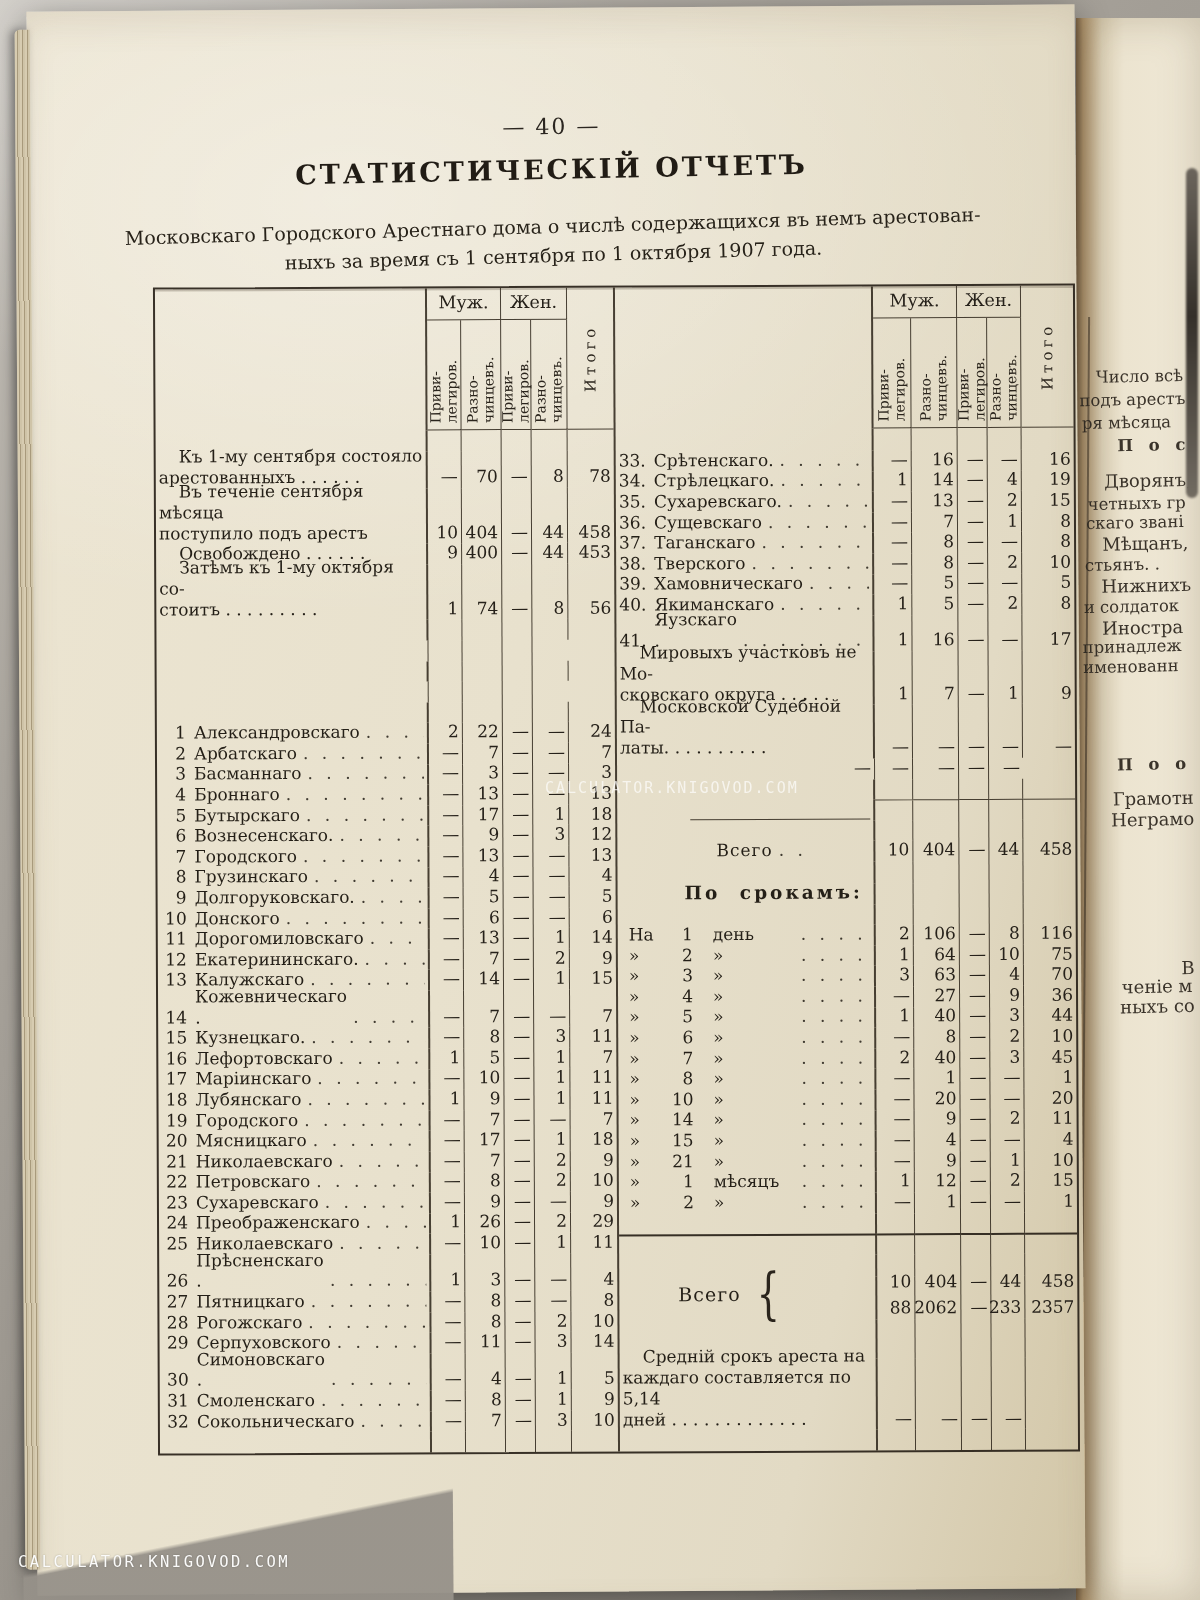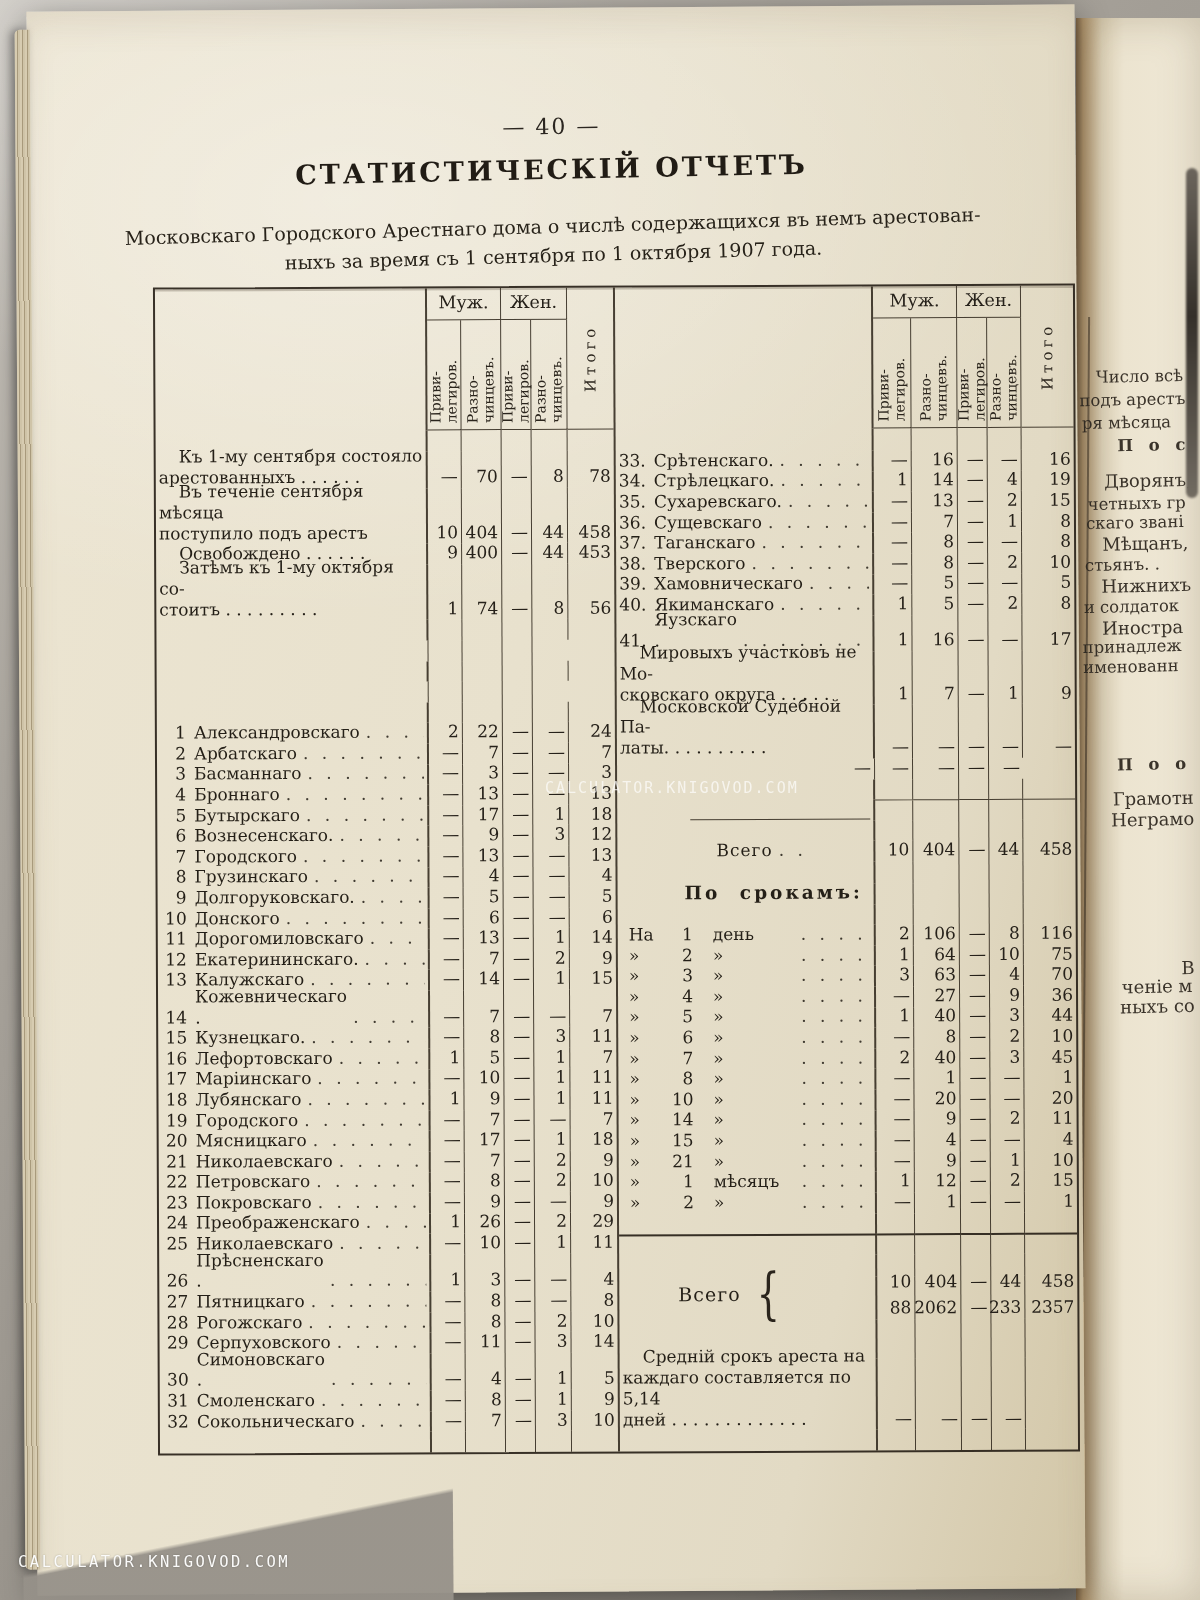--- a/index.html
+++ b/index.html
@@ -795,21 +795,21 @@
             <div class="c v col-zhen-razn">
               <div class="vtxt">2</div>
             </div>
             <div class="c v col-itogo">
               <div class="vtxt">10</div>
             </div>
           </div>
           <div class="trow entry">
             <div class="c lbl">
               <span class="nnum">23</span>
-              <div class="ltext">Покровскаго</div>
+              <div class="ltext">Сухаревскаго</div>
               <span class="leader"></span>
             </div>
             <div class="c v col-muzh-priv">
               <div class="vtxt">—</div>
             </div>
             <div class="c v col-muzh-razn">
               <div class="vtxt">9</div>
             </div>
             <div class="c v col-zhen-priv">
               <div class="vtxt">—</div>

